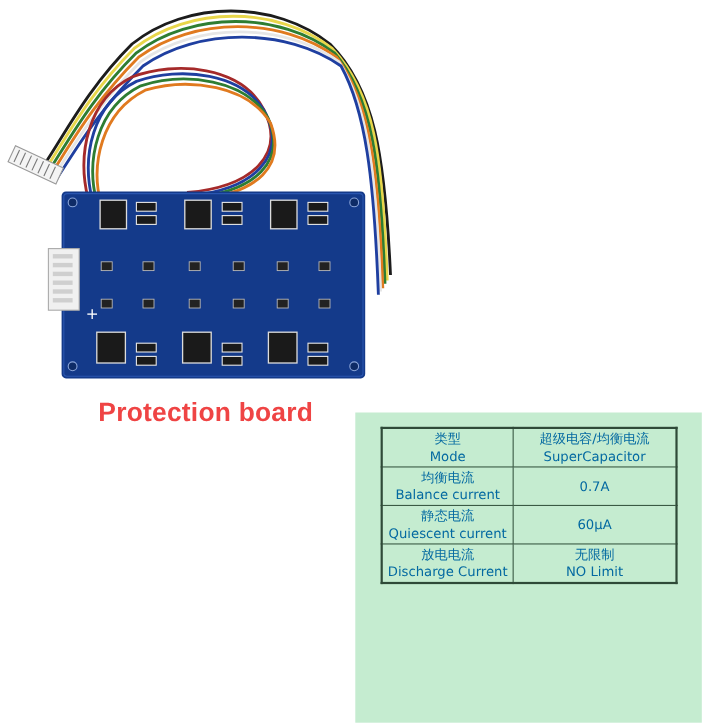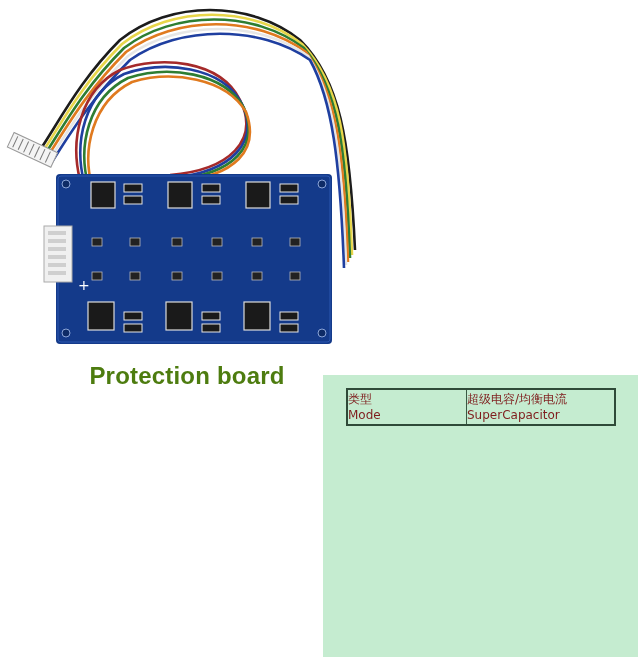--- a/index.html
+++ b/index.html
@@ -1,21 +1,21 @@
 <!DOCTYPE html>
 <html><head>
 <meta charset="utf-8">
 <style>
   html, body { margin:0; padding:0; }
   body { width:638px; height:657px; background:#ffffff; position:relative; overflow:hidden; font-family:"DejaVu Sans", sans-serif; }
   .product-photo { position:absolute; left:0; top:0; width:380px; height:350px; }
-  .caption { position:absolute; left:60px; top:362px; width:254px; text-align:center; font-family:"Liberation Sans", sans-serif; font-weight:bold; font-size:24px; color:#4d7c0f; letter-spacing:0.2px; }
+  .caption { position:absolute; left:60px; top:362px; width:254px; text-align:center; font-family:"Liberation Sans", sans-serif; font-weight:bold; font-size:24px; color:#ef4444; letter-spacing:0.2px; }
   .spec-panel { position:absolute; left:323px; top:375px; width:315px; height:282px; background:#c5ecd0; }
   .spec-table { position:absolute; left:23px; top:13px; width:270px; border-collapse:collapse; border:2px solid #2f4a38; }
-  .spec-table td { border:1px solid #3a5a44; text-align:left; vertical-align:middle; padding:0; height:34px; font-size:12px; line-height:16px; color:#7f1d1d; }
+  .spec-table td { border:1px solid #3a5a44; text-align:center; vertical-align:middle; padding:0; height:34px; font-size:12px; line-height:16px; color:#0369a1; }
   .spec-table td.k { width:118px; }
   .spec-table td span { display:block; }
 </style>
 </head>
 <body>
 
 <div class="product-photo">
   <svg width="380" height="350" viewBox="0 0 380 350">
 
     <g fill="none" stroke-width="2.6">
@@ -114,15 +114,43 @@
       <tr>
         <td class="k">
             <span>类型</span>
             <span>Mode</span>
           </td>
         <td>
             <span>超级电容/均衡电流</span>
             <span>SuperCapacitor</span>
           </td>
       </tr>
+      <tr>
+        <td class="k">
+            <span>均衡电流</span>
+            <span>Balance current</span>
+          </td>
+        <td>
+            <span>0.7A</span>
+          </td>
+      </tr>
+      <tr>
+        <td class="k">
+            <span>静态电流</span>
+            <span>Quiescent current</span>
+          </td>
+        <td>
+            <span>60µA</span>
+          </td>
+      </tr>
+      <tr>
+        <td class="k">
+            <span>放电电流</span>
+            <span>Discharge Current</span>
+          </td>
+        <td>
+            <span>无限制</span>
+            <span>NO Limit</span>
+          </td>
+      </tr>
     </tbody>
   </table>
 </div>
 
 </body></html>

